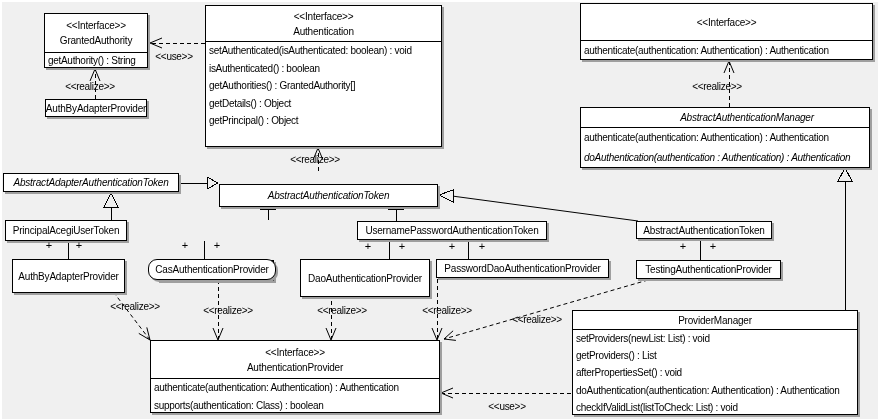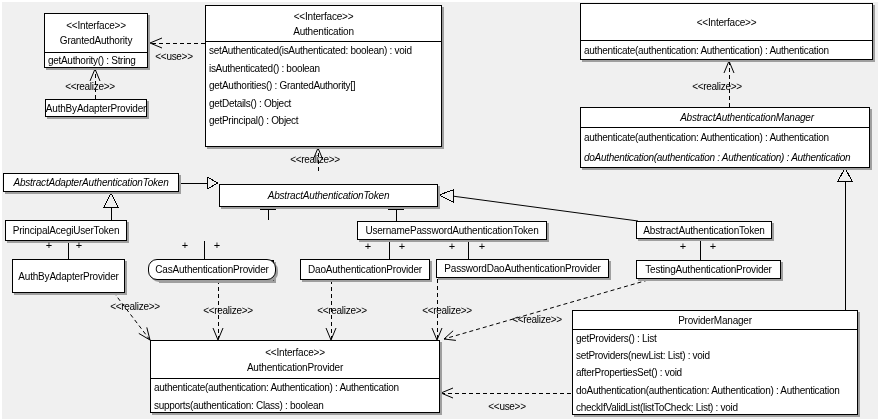--- a/index.html
+++ b/index.html
@@ -197,21 +197,21 @@
   </div>
 
   <div class="box" style="left:12px;top:259px;width:113px;height:34px;">
     <div class="name-only">AuthByAdapterProvider</div>
   </div>
 
   <div class="box" style="left:148px;top:259px;width:128px;height:21px;border-radius:9px;">
     <div class="name-only">CasAuthenticationProvider</div>
   </div>
 
-  <div class="box" style="left:300px;top:259px;width:130px;height:21px;">
+  <div class="box" style="left:300px;top:259px;width:130px;height:38px;">
     <div class="name-only">DaoAuthenticationProvider</div>
   </div>
 
   <div class="box" style="left:436px;top:259px;width:173px;height:19px;">
     <div class="name-only">PasswordDaoAuthenticationProvider</div>
   </div>
 
   <div class="box" style="left:636px;top:260px;width:145px;height:19px;">
     <div class="name-only">TestingAuthenticationProvider</div>
   </div>
@@ -225,22 +225,22 @@
       <div class="m">authenticate(authentication: Authentication) : Authentication</div>
       <div class="m">supports(authentication: Class) : boolean</div>
     </div>
   </div>
 
   <div class="box" style="left:572px;top:310px;width:286px;height:105px;">
     <div class="hdr" style="height:18px;">
       <div class="nm">ProviderManager</div>
     </div>
     <div class="methods" style="--mh:17.2px;">
+      <div class="m">setProviders(newList: List) : void</div>
       <div class="m">getProviders() : List</div>
-      <div class="m">setProviders(newList: List) : void</div>
       <div class="m">afterPropertiesSet() : void</div>
       <div class="m">doAuthentication(authentication: Authentication) : Authentication</div>
       <div class="m">checkIfValidList(listToCheck: List) : void</div>
     </div>
   </div>
 
   <span class="lbl" style="left:174px;top:51px;">&lt;&lt;use&gt;&gt;</span>
   <span class="lbl" style="left:90px;top:81px;">&lt;&lt;realize&gt;&gt;</span>
   <span class="lbl" style="left:315px;top:154px;">&lt;&lt;realize&gt;&gt;</span>
   <span class="lbl" style="left:717px;top:81px;">&lt;&lt;realize&gt;&gt;</span>

